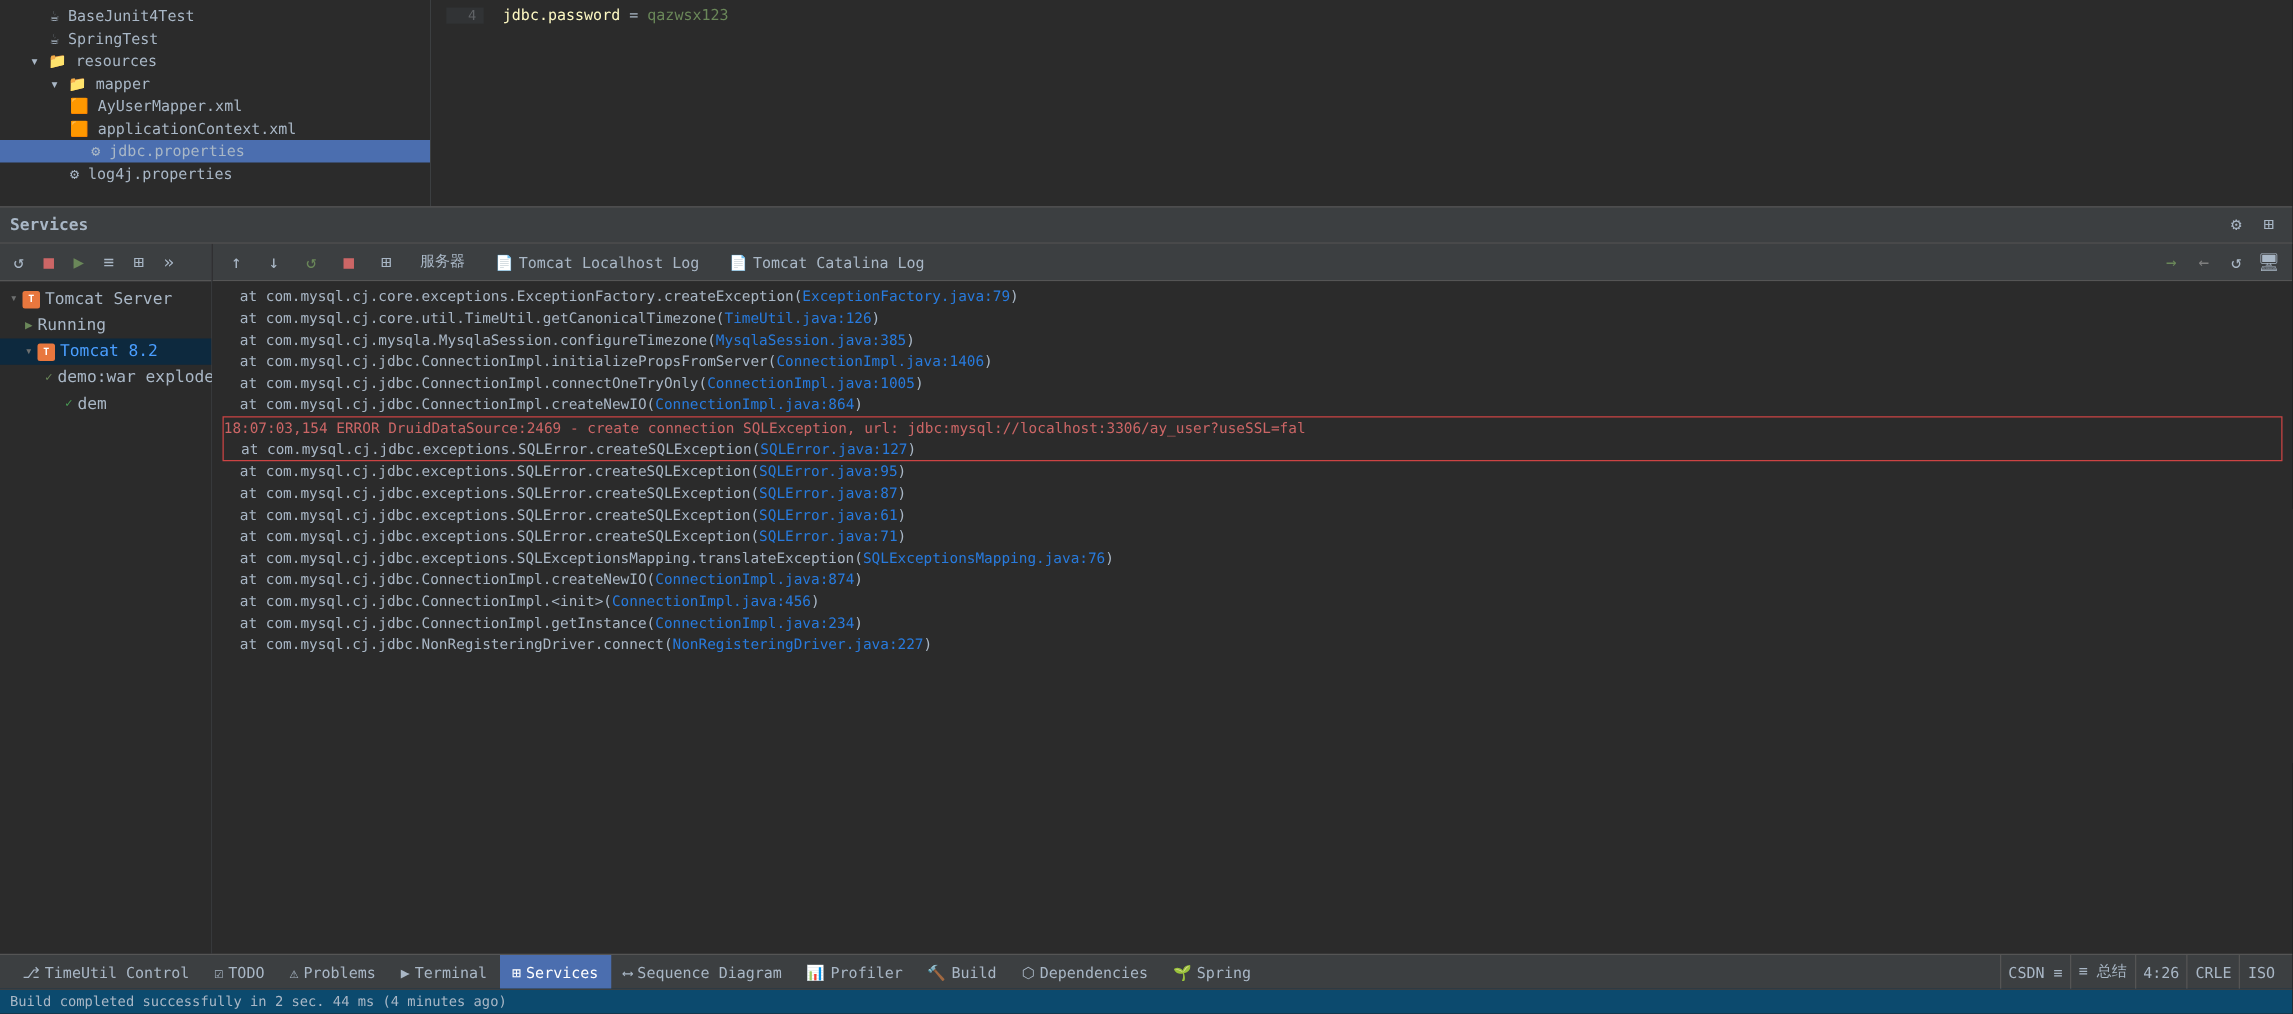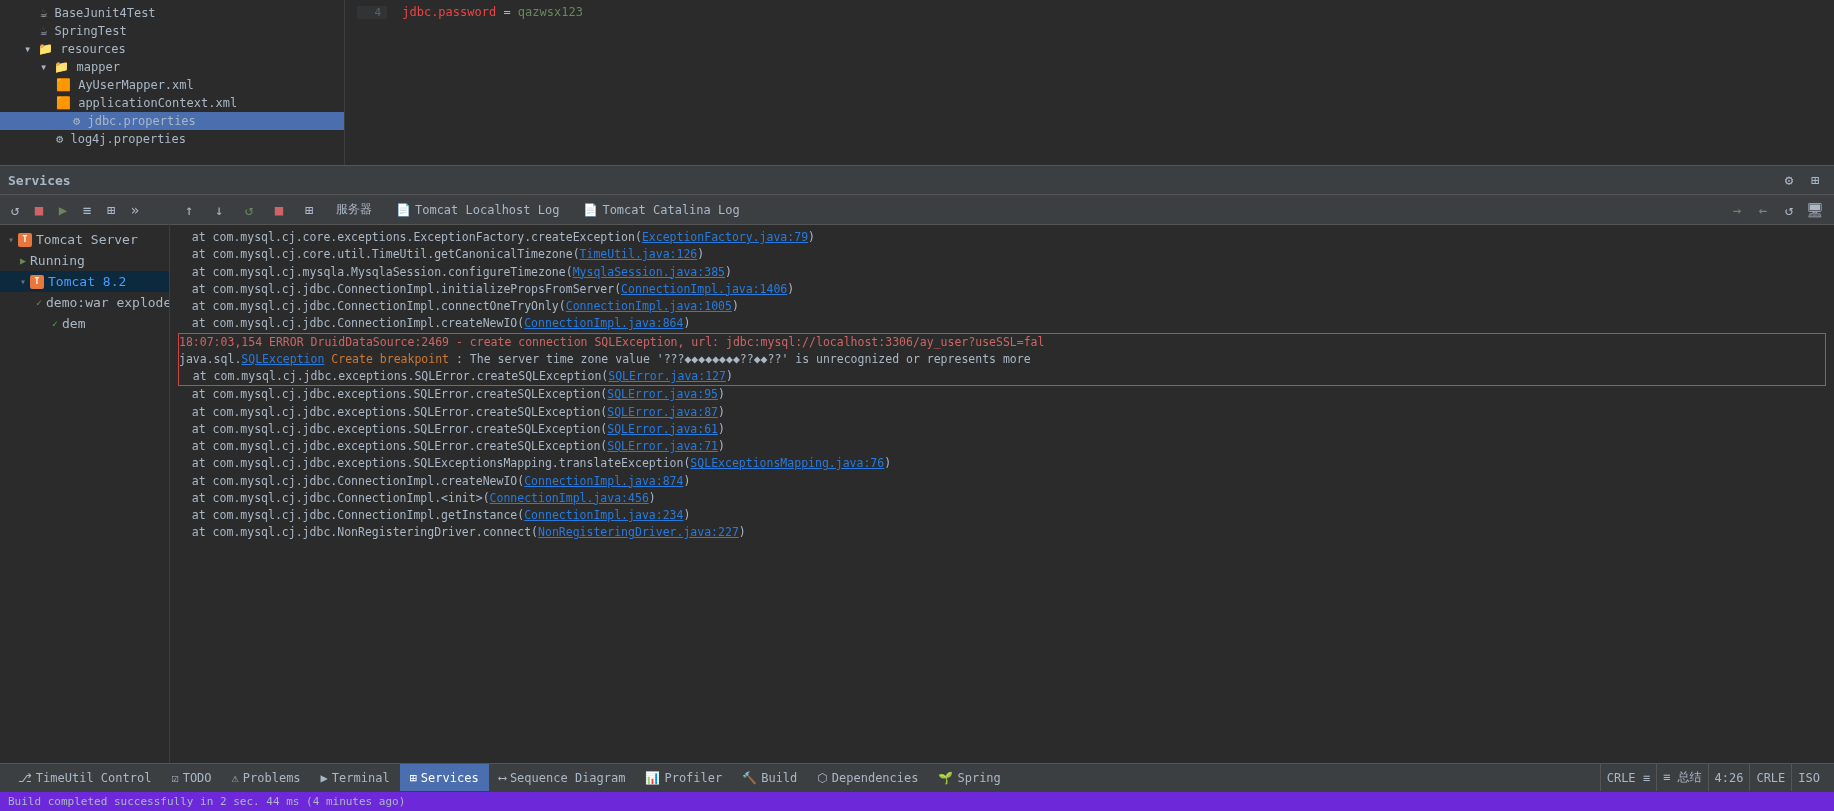--- a/index.html
+++ b/index.html
@@ -45,21 +45,21 @@
       flex: 1;
       background: #2b2b2b;
       padding: 4px 12px;
       color: #a9b7c6;
       font-size: 12px;
     }
     .editor-top .code-line {
       padding: 1px 0;
       white-space: nowrap;
     }
-    .code-line .keyword { color: #ef4444; }
+    .code-line .keyword { color: #fef9c3; }
     .code-line .string { color: #6a8759; }
     .gutter {
       width: 30px;
       background: #313335;
       color: #606366;
       text-align: right;
       padding-right: 6px;
       font-size: 11px;
       display: inline-block;
       margin-right: 8px;
@@ -194,21 +194,20 @@
       line-height: 1.5;
       background: #2b2b2b;
     }
 
     .log-line {
       white-space: pre;
       padding: 0;
     }
     .log-line a {
       color: #287bde;
-      text-decoration: underline;
       cursor: pointer;
     }
     .log-line .error-text { color: #cc6666; }
     .error-highlight {
       border: 1px solid #cc4444;
       display: block;
       background: #2b2b2b;
     }
 
     
@@ -245,21 +244,21 @@
       padding: 0 6px;
       border-left: 1px solid #555;
       height: 28px;
       display: flex;
       align-items: center;
     }
 
     
     .build-bar {
       height: 20px;
-      background: #6d28d9;
+      background: #0c4a6e;
       border-top: 1px solid #3c3f41;
       display: flex;
       align-items: center;
       padding: 0 8px;
       font-size: 11px;
       color: #a9b7c6;
       flex: 0 0 20px;
     }
 
     .tomcat-icon {
@@ -397,21 +396,20 @@
     <div class="log-area">
       <div class="log-line">  at com.mysql.cj.core.exceptions.ExceptionFactory.createException(<a>ExceptionFactory.java:79</a>)</div>
       <div class="log-line">  at com.mysql.cj.core.util.TimeUtil.getCanonicalTimezone(<a>TimeUtil.java:126</a>)</div>
       <div class="log-line">  at com.mysql.cj.mysqla.MysqlaSession.configureTimezone(<a>MysqlaSession.java:385</a>)</div>
       <div class="log-line">  at com.mysql.cj.jdbc.ConnectionImpl.initializePropsFromServer(<a>ConnectionImpl.java:1406</a>)</div>
       <div class="log-line">  at com.mysql.cj.jdbc.ConnectionImpl.connectOneTryOnly(<a>ConnectionImpl.java:1005</a>)</div>
       <div class="log-line">  at com.mysql.cj.jdbc.ConnectionImpl.createNewIO(<a>ConnectionImpl.java:864</a>)</div>
 
       <span class="error-highlight">
         <div class="log-line"><span class="error-text">18:07:03,154 ERROR DruidDataSource:2469 - create connection SQLException, url: jdbc:mysql://localhost:3306/ay_user?useSSL=fal</span></div>
-        <div class="log-line">java.sql.<a>SQLException</a> <span style="color:#cc7832">Create breakpoint</span> : The server time zone value '???◆◆◆◆◆◆◆◆??◆◆??' is unrecognized or represents more</div>
         <div class="log-line">  at com.mysql.cj.jdbc.exceptions.SQLError.createSQLException(<a>SQLError.java:127</a>)</div>
       </span>
 
       <div class="log-line">  at com.mysql.cj.jdbc.exceptions.SQLError.createSQLException(<a>SQLError.java:95</a>)</div>
       <div class="log-line">  at com.mysql.cj.jdbc.exceptions.SQLError.createSQLException(<a>SQLError.java:87</a>)</div>
       <div class="log-line">  at com.mysql.cj.jdbc.exceptions.SQLError.createSQLException(<a>SQLError.java:61</a>)</div>
       <div class="log-line">  at com.mysql.cj.jdbc.exceptions.SQLError.createSQLException(<a>SQLError.java:71</a>)</div>
       <div class="log-line">  at com.mysql.cj.jdbc.exceptions.SQLExceptionsMapping.translateException(<a>SQLExceptionsMapping.java:76</a>)</div>
       <div class="log-line">  at com.mysql.cj.jdbc.ConnectionImpl.createNewIO(<a>ConnectionImpl.java:874</a>)</div>
       <div class="log-line">  at com.mysql.cj.jdbc.ConnectionImpl.&lt;init&gt;(<a>ConnectionImpl.java:456</a>)</div>
@@ -457,21 +455,21 @@
   <div class="status-item">
     <span>⬡</span>
     <span>Dependencies</span>
   </div>
   <div class="status-item">
     <span>🌱</span>
     <span>Spring</span>
   </div>
 
   <div class="status-right">
-    <span>CRLE ≡</span>
+    <span>CSDN ≡</span>
     <span>≡ 总结</span>
     <span>4:26</span>
     <span>CRLE</span>
     <span>ISO</span>
   </div>
 </div>
 
 <div class="build-bar">
   <span>Build completed successfully in 2 sec. 44 ms (4 minutes ago)</span>
 </div>

